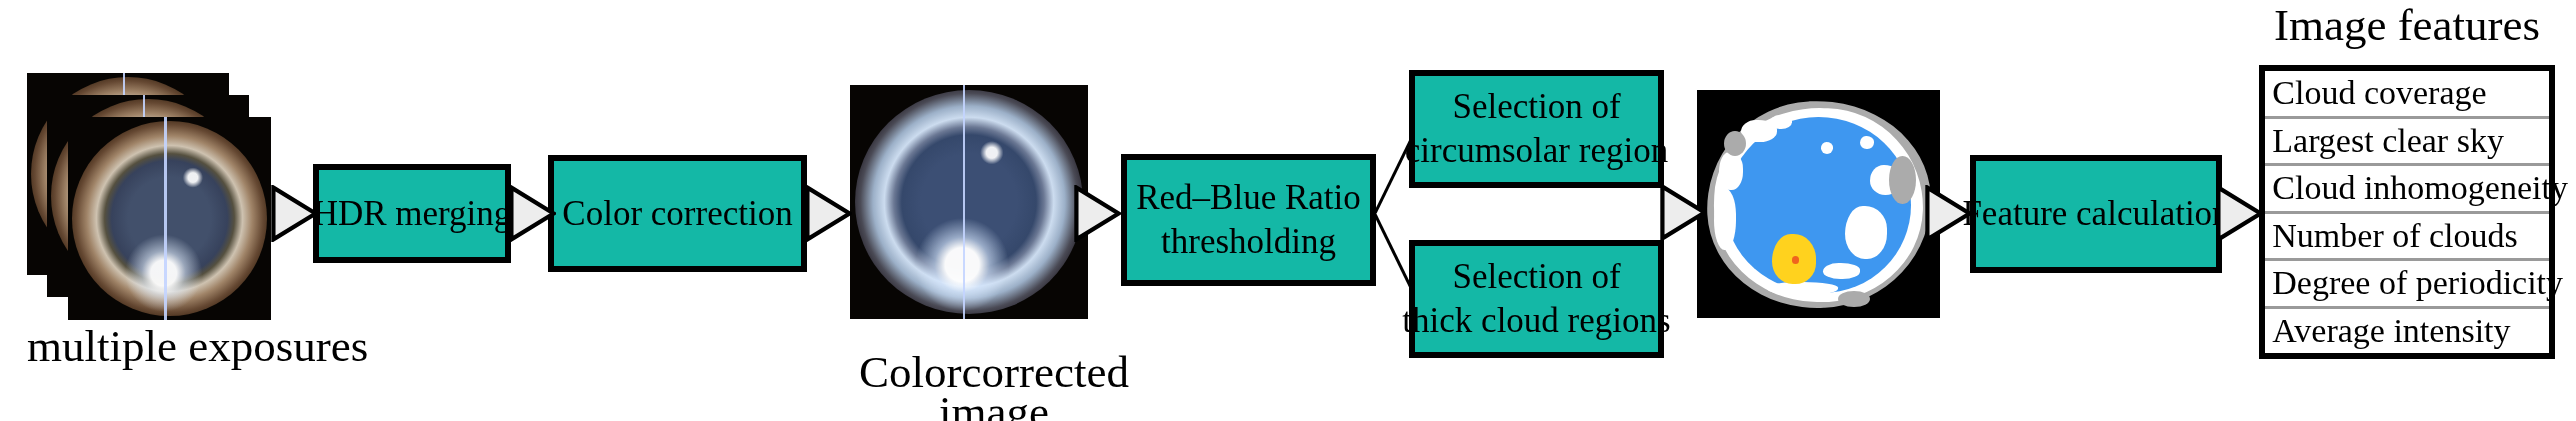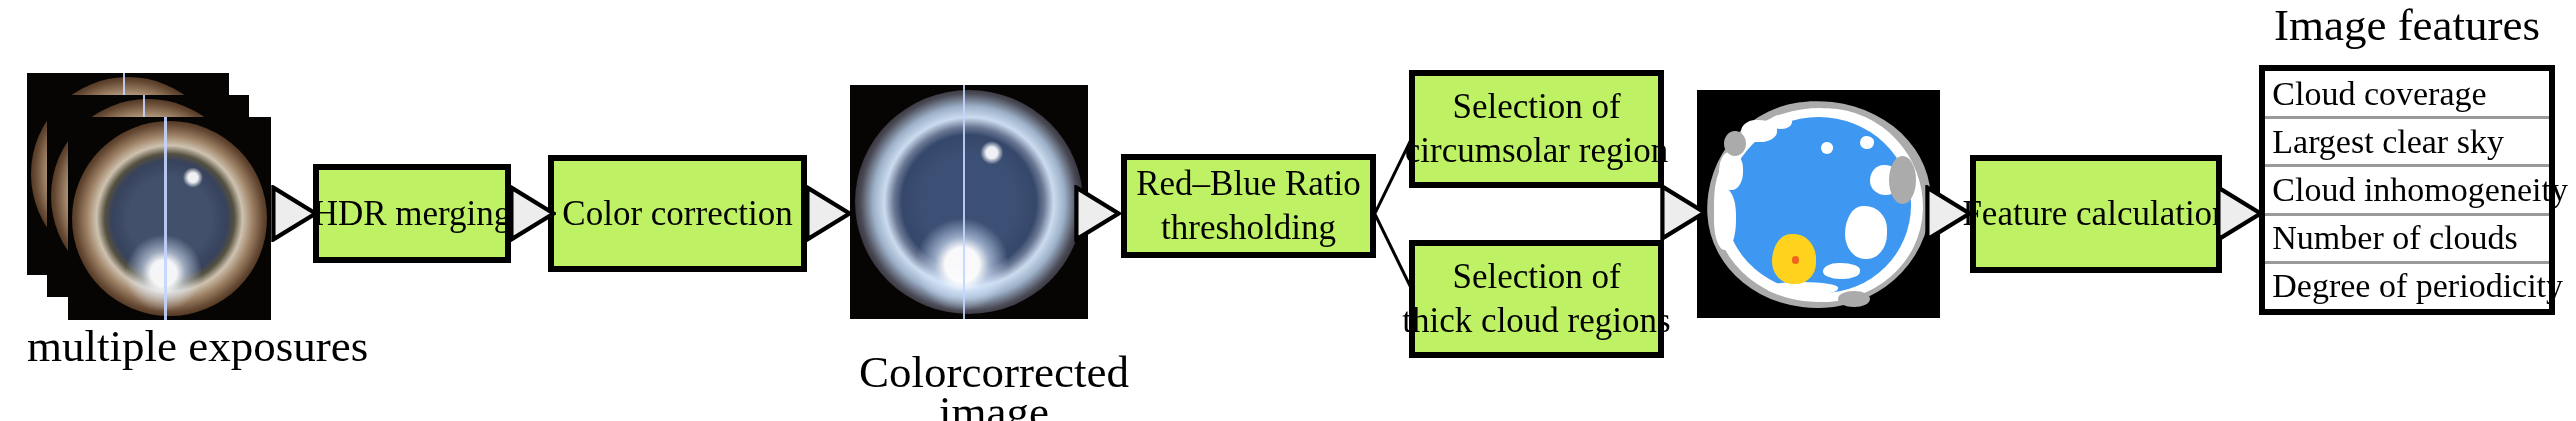--- a/index.html
+++ b/index.html
@@ -8,21 +8,21 @@
     width:2576px;height:422px;
     background:#ffffff;
     font-family:"Liberation Serif","DejaVu Serif",serif;
     color:#000;
     overflow:hidden;
   }
   
   .fbox{
     position:absolute;
     border:6.7px solid #000;
-    background:#bef264;
+    background:#14b8a6;
     display:flex;flex-direction:column;
     align-items:center;justify-content:center;
     text-align:center;
     font-size:35px;line-height:44px;
     white-space:nowrap;
     box-sizing:border-box;
     z-index:3;
   }
   
   .caption{
@@ -78,21 +78,21 @@
     left:31%;top:63%;width:18%;height:22%;
     background:var(--mask-yellow,#ffd21e);
     border-radius:46% 54% 50% 50%/58% 52% 44% 48%;
   }
   .m-sun{
     left:39%;top:73%;width:7.3px;height:7.3px;border-radius:50%;
     background:var(--mask-orange,#f0641e);
   }
   
   #features-table{
-    position:absolute;left:2259px;top:65px;width:296px;height:250px;
+    position:absolute;left:2259px;top:65px;width:296px;height:294px;
     border:6px solid #000;background:#fff;box-sizing:border-box;
     display:flex;flex-direction:column;z-index:3;
   }
   .feature-row{
     flex:1 1 0;
     display:flex;align-items:center;
     padding-left:7.3px;
     font-size:34px;
     white-space:nowrap;
     border-top:3.6px solid var(--sep-gray,#9a9a9a);
@@ -151,21 +151,21 @@
   <div class="photo corrected" style="left:850px;top:85px;width:238px;height:234px;">
     <div class="disc"></div>
     <div class="streak"></div>
   </div>
   <div class="caption center" style="left:812px;top:352px;width:364px;">Colorcorrected image</div>
 
   <svg class="flow-arrow" style="left:1074px;top:185px;" width="47" height="57" viewBox="0 0 78 94">
     <polygon points="4,4 74,47 4,90" fill="var(--arrow-fill,#ededed)" stroke="#000" stroke-width="7"></polygon>
   </svg>
 
-  <div class="fbox" style="left:1121px;top:154px;width:255px;height:104px;">
+  <div class="fbox" style="left:1121px;top:154px;width:255px;height:132px;">
     <div>Red–Blue Ratio</div>
     <div>thresholding</div>
   </div>
 
   <div class="fbox" style="left:1409px;top:70px;width:255px;height:118px;">
     <div>Selection of</div>
     <div>circumsolar region</div>
   </div>
 
   <div class="fbox" style="left:1409px;top:240px;width:255px;height:118px;">
@@ -210,16 +210,17 @@
     <polygon points="4,4 74,47 4,90" fill="var(--arrow-fill,#ededed)" stroke="#000" stroke-width="7"></polygon>
   </svg>
 
   <div class="caption center" style="left:2259px;top:4.9px;width:296px;">Image features</div>
   <div id="features-table">
     <div class="feature-row">Cloud coverage</div>
     <div class="feature-row">Largest clear sky</div>
     <div class="feature-row">Cloud inhomogeneity</div>
     <div class="feature-row">Number of clouds</div>
     <div class="feature-row">Degree of periodicity</div>
+    <div class="feature-row">Average intensity</div>
   </div>
 
 </div>
 
 
 </body></html>

